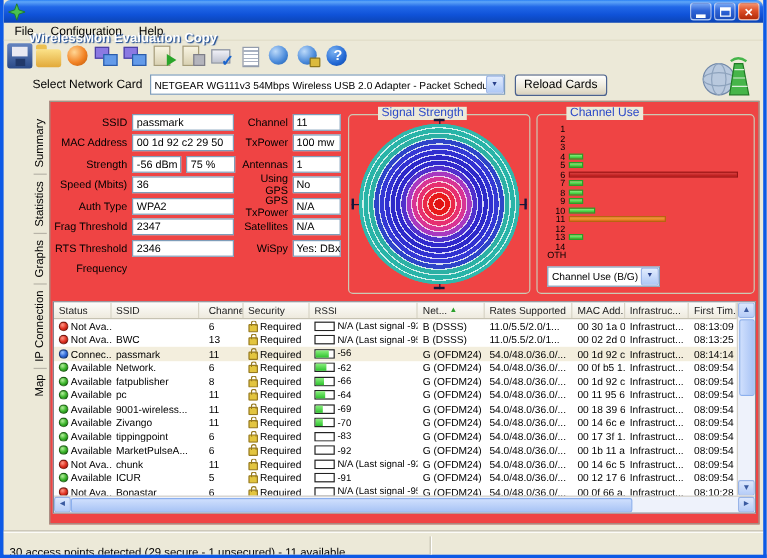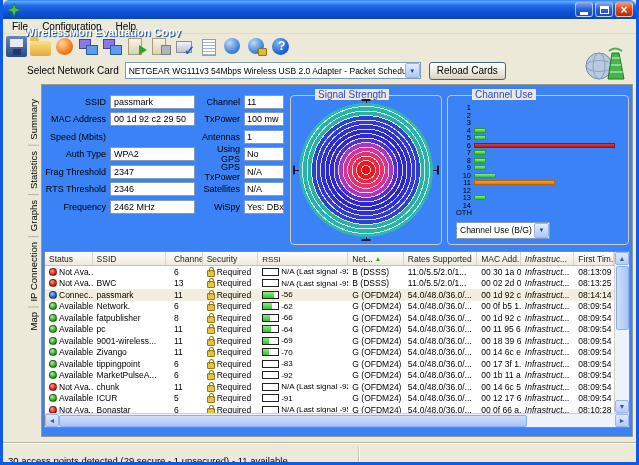--- a/index.html
+++ b/index.html
@@ -63,21 +63,21 @@
   .xp-btn{margin-left:8px;height:18px;padding:0 7px;font-size:10px;background:linear-gradient(#ffffff,#ece8da 60%,#d8d0bc);
     border:1px solid #4a618e;border-radius:3px;display:flex;align-items:center;}
   .globe-ico{position:absolute;right:8px;top:-14px;}
   
   .main{display:flex;height:361px;padding:2px 3px 6px 23px;}
   .vtabs{width:15px;flex:0 0 auto;display:flex;flex-direction:column;align-items:center;padding-top:10px;}
   .vtab{writing-mode:vertical-rl;transform:rotate(180deg);font-size:9.5px;color:#000;padding:5px 0;
     border-top:1px solid #b8b4a8;}
   .vtab:last-child{border-top:none;}
   .vtabs .vtab:nth-last-child(1){border-top:none;}
-  .content{flex:1;border:1px solid #9a9a8c;background:#3b82f6;display:flex;flex-direction:column;overflow:hidden;justify-content:space-between;}
+  .content{flex:1;border:1px solid #9a9a8c;background:#ef4444;display:flex;flex-direction:column;overflow:hidden;justify-content:space-between;}
   
   .topsec{height:164px;display:flex;gap:5px;padding:10px 3px 0 2px;flex:0 0 auto;}
   .summary{width:241px;flex:0 0 auto;display:flex;}
   .sum-left{width:152px;}
   .sum-right{width:89px;}
   .frow{display:flex;align-items:center;height:13px;margin-bottom:4.5px;}
   .flabel{width:66px;text-align:right;padding-right:4px;font-size:9px;flex:0 0 auto;}
   .fbox{background:#fff;border:1px solid #7f9db9;height:14px;line-height:12px;padding:0 3px;width:85px;font-size:9px;overflow:hidden;white-space:nowrap;}
   .frow.split .fbox{width:44px;}
   .fbox2{width:37px;margin-left:4px;}
@@ -129,21 +129,21 @@
   .tablewrap{flex:1;margin:2px 2px 8px 2px;border:1px solid #828790;background:#fff;position:relative;overflow:hidden;}
   .thead{display:flex;height:14px;width:calc(100% - 15px);background:linear-gradient(#fdfdfb,#eeeade);border-bottom:1px solid #c6c2b2;}
   .th{font-size:8.5px;color:#222;padding:1px 2px 0 4px;border-right:1px solid #d8d4c6;white-space:nowrap;overflow:hidden;display:flex;align-items:center;gap:2px;}
   .sort-arrow{color:#2ca02c;font-size:6.5px;line-height:1;}
   .tbody{width:calc(100% - 15px);overflow:hidden;height:148px;}
   .trow{display:flex;height:11.5px;align-items:center;}
   .trow.selected{background:#f3eedd;}
   .td{font-size:8.5px;white-space:nowrap;overflow:hidden;padding:0 2px 0 4px;display:flex;align-items:center;gap:2px;}
   .c-status{width:48px;}.c-ssid{width:74px;}.c-chan{width:37px;padding-left:8px;}.c-sec{width:56px;}
   .c-rssi{width:91px;font-size:8px;}.c-net{width:56px;}.c-rates{width:74px;}.c-mac{width:44px;}
-  .c-infra{width:54px;font-style:italic;}.c-time{width:40px;}
+  .c-infra{width:54px;}.c-time{width:40px;}
   .dot{width:8px;height:8px;border-radius:50%;flex:0 0 auto;border:1px solid rgba(0,0,0,.4);}
   .dot.red{background:radial-gradient(circle at 35% 30%,#ff9c8c,#e03020 55%,#8c1008);}
   .dot.green{background:radial-gradient(circle at 35% 30%,#b8f0a0,#38b428 55%,#156e10);}
   .dot.blue{background:radial-gradient(circle at 35% 30%,#a0c8ff,#3068d8 55%,#0c3c90);}
   .lock{width:8px;height:7px;background:#e3c53f;border:1px solid #96791f;border-radius:1px;position:relative;margin-top:3px;flex:0 0 auto;}
   .lock::before{content:'';position:absolute;top:-4px;left:1px;width:3px;height:4px;border:1px solid #96791f;border-bottom:none;border-radius:3px 3px 0 0;}
   .rssi-box{width:17px;height:8px;border:1px solid #222;background:#fff;flex:0 0 auto;display:block;}
   .rssi-fill{display:block;height:100%;background:linear-gradient(#8af07e,#2ec22e);}
   
   .vscroll{position:absolute;top:0;right:0;bottom:14px;width:15px;background:#eef2fb;border-left:1px solid #d4d0c8;}
@@ -251,23 +251,29 @@
                 <span class="fbox" data-name="field-value">passmark</span>
 
               </div>
 
               <div class="frow" data-name="summary-field-row">
                 <span class="flabel" data-name="field-label">MAC Address</span>
                 <span class="fbox" data-name="field-value">00 1d 92 c2 29 50</span>
 
               </div>
 
+              <div class="frow split" data-name="summary-field-row">
+                <span class="flabel" data-name="field-label">Strength</span>
+                <span class="fbox" data-name="field-value">-56 dBm</span>
+                <span class="fbox fbox2" data-name="field-value-2">75 %</span>
+              </div>
 
               <div class="frow" data-name="summary-field-row">
                 <span class="flabel" data-name="field-label">Speed (Mbits)</span>
+                <span class="fbox" data-name="field-value">36</span>
 
               </div>
 
               <div class="frow" data-name="summary-field-row">
                 <span class="flabel" data-name="field-label">Auth Type</span>
                 <span class="fbox" data-name="field-value">WPA2</span>
 
               </div>
 
               <div class="frow" data-name="summary-field-row">
@@ -277,21 +283,20 @@
               </div>
 
               <div class="frow" data-name="summary-field-row">
                 <span class="flabel" data-name="field-label">RTS Threshold</span>
                 <span class="fbox" data-name="field-value">2346</span>
 
               </div>
 
               <div class="frow" data-name="summary-field-row">
                 <span class="flabel" data-name="field-label">Frequency</span>
-                <span class="fbox" data-name="field-value">2462 MHz</span>
 
               </div>
             </div>
           <div class="sum-right">
 
               <div class="frow" data-name="summary-field-row">
                 <span class="rlabel" data-name="field-label">Channel</span>
                 <span class="rbox" data-name="field-value">11</span>
               </div>
 

